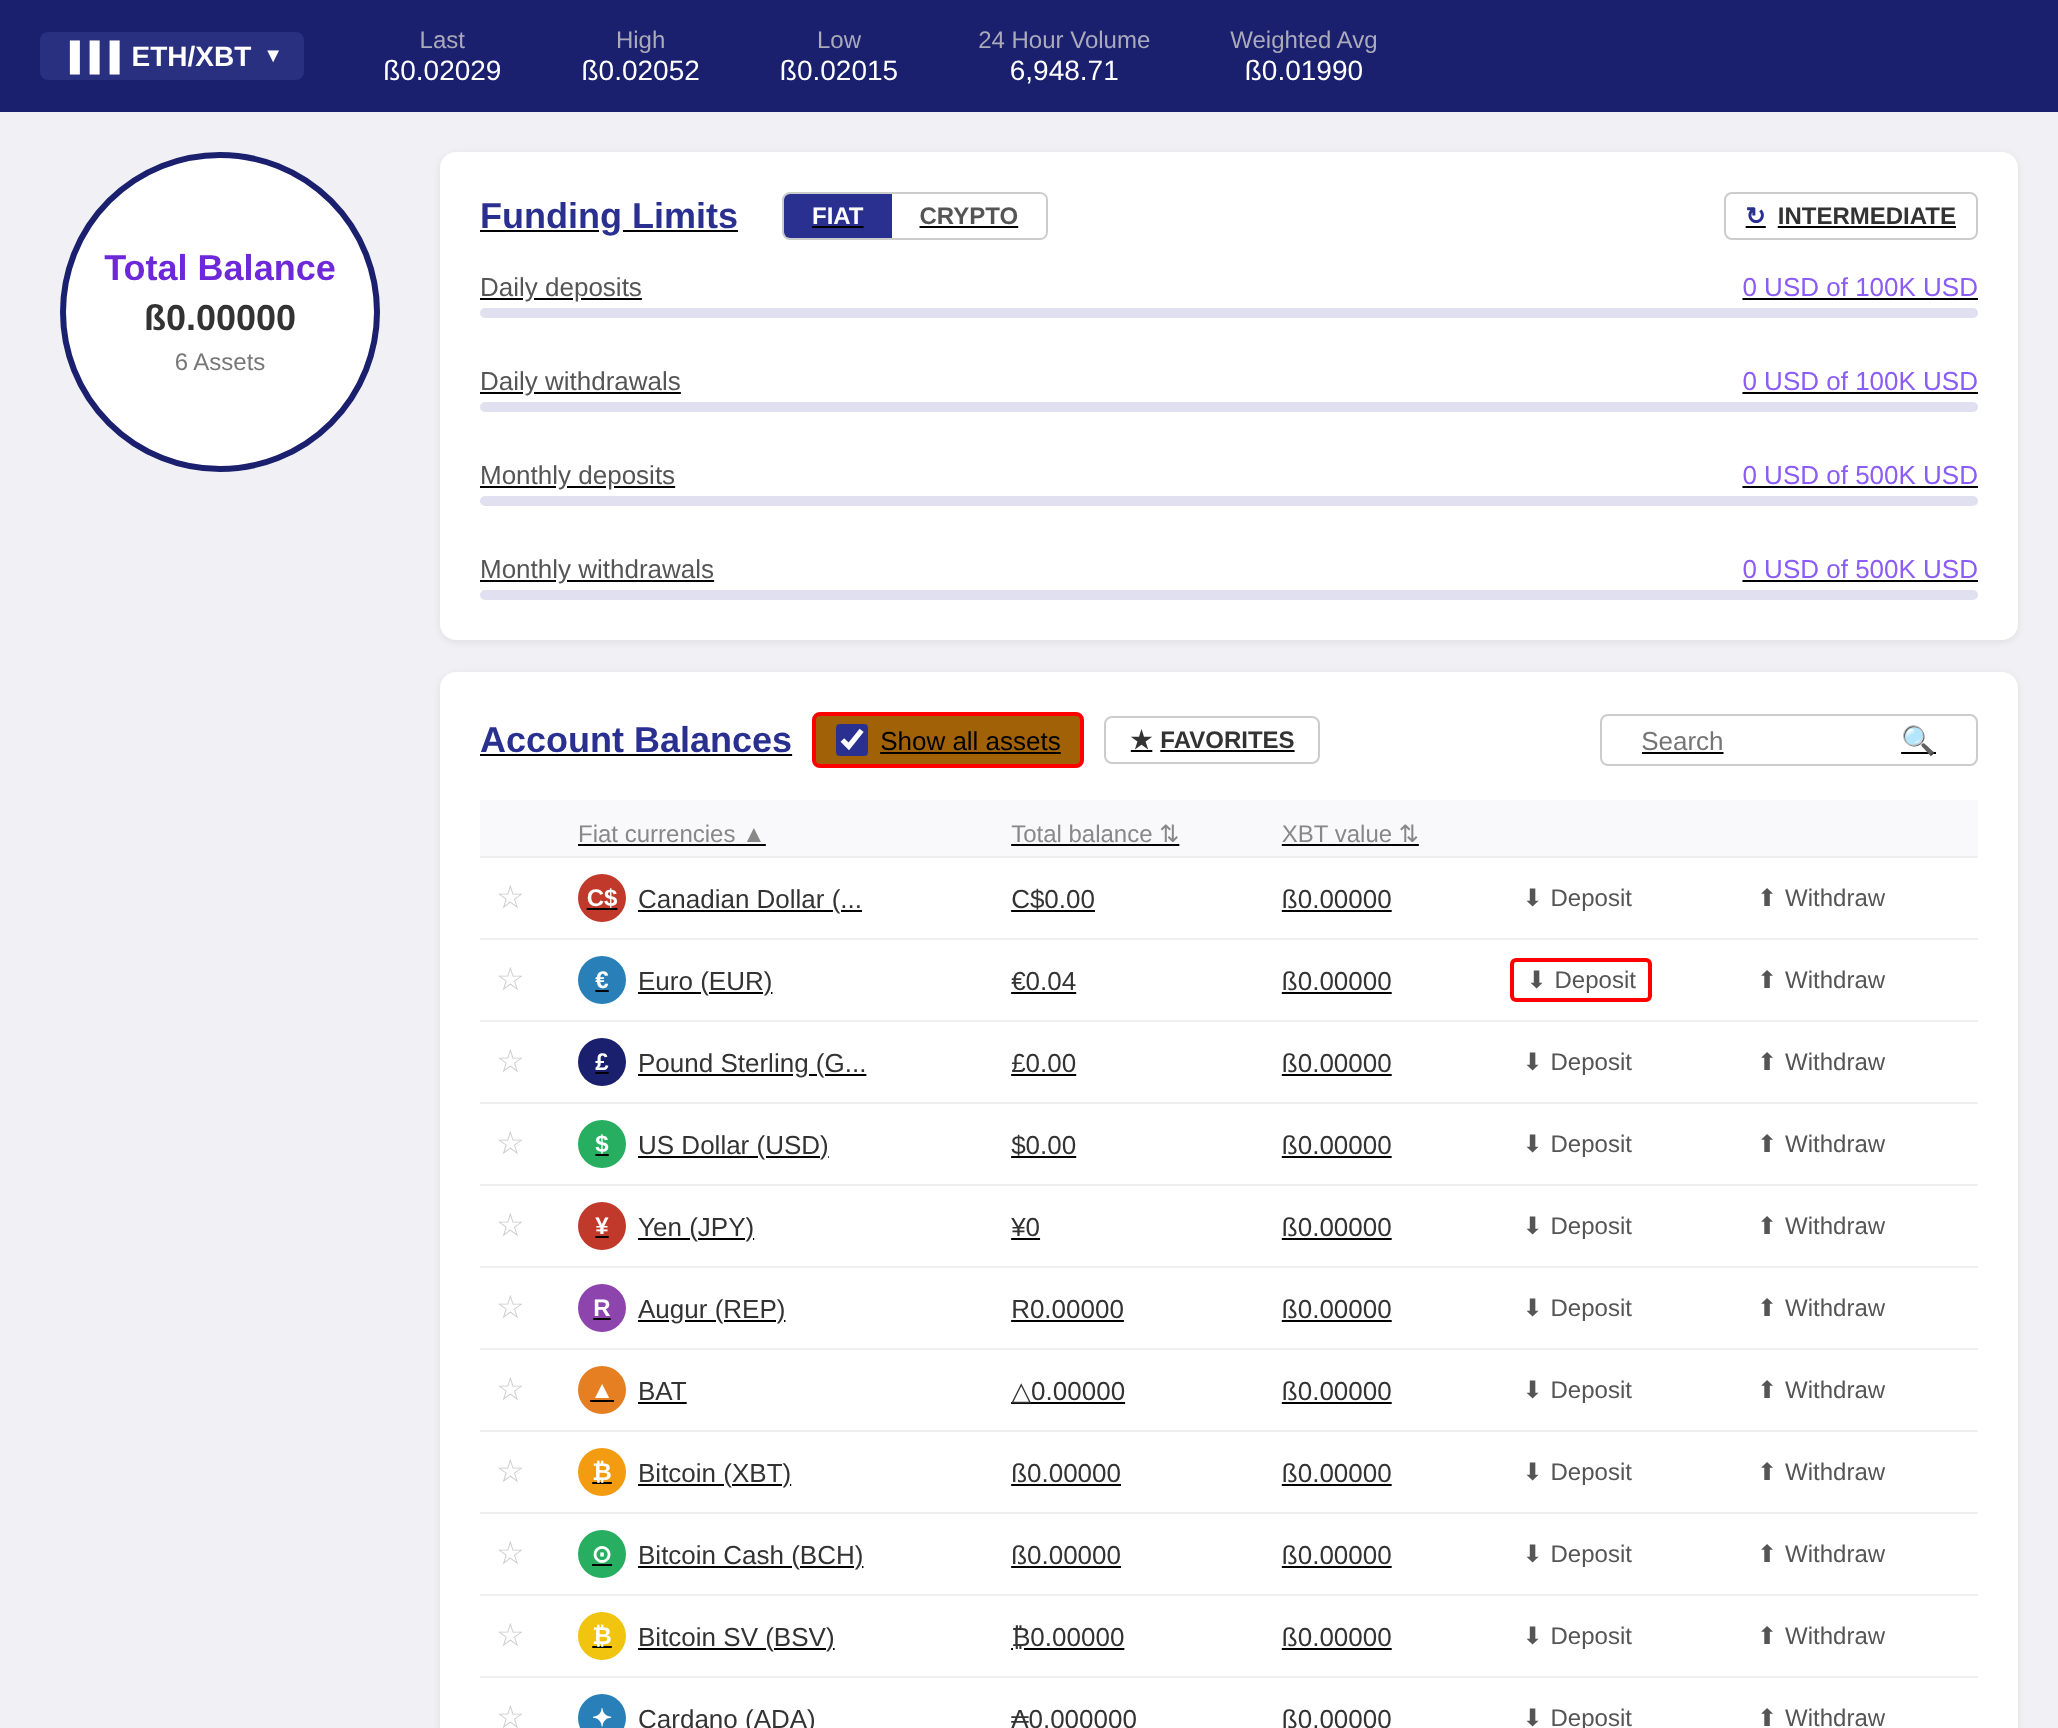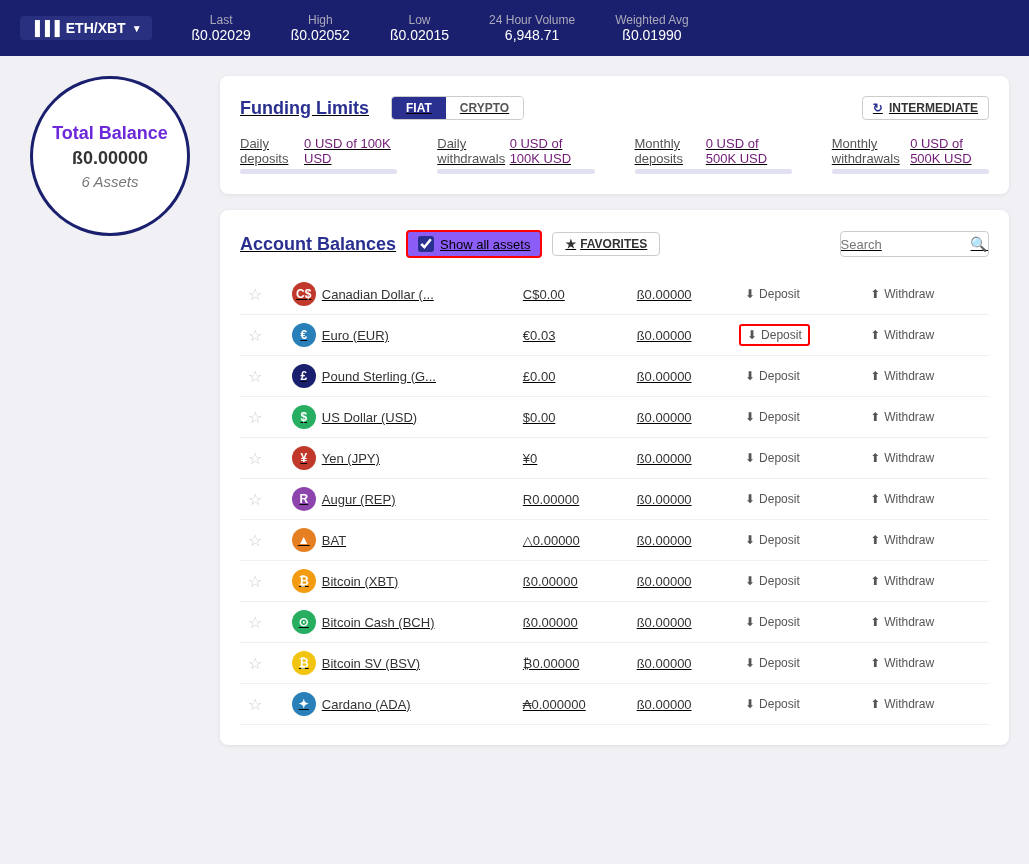--- a/index.html
+++ b/index.html
@@ -72,23 +72,22 @@
       text-align: right;
     }
     .balance-circle .amount {
       color: #333;
       font-size: 18px;
       font-weight: bold;
       margin-top: 4px;
     }
     .balance-circle .assets {
       color: #777;
-      font-size: 15px;
+      font-size: 12px;
       margin-top: 4px;
-      font-style: italic;
     }
 
     
     .right-panel {
       flex: 1;
       display: flex;
       flex-direction: column;
       gap: 16px;
       text-decoration: underline;
     }
@@ -146,34 +145,34 @@
       font-weight: bold;
       color: #333;
       background: white;
       cursor: pointer;
       gap: 6px;
     }
     .intermediate-btn .refresh-icon { color: #2a3090; }
 
     .funding-grid {
       display: grid;
-      grid-template-columns: 1fr 1fr 1fr 1fr;
+      grid-template-columns: 1fr;
       gap: 24px 40px;
     }
     .funding-row {
       display: flex;
       flex-direction: column;
     }
     .funding-row-header {
       display: flex;
       justify-content: space-between;
       margin-bottom: 3px;
     }
     .funding-row-label { color: #555; font-size: 13px; }
-    .funding-row-value { color: #701a75; font-size: 13px; }
+    .funding-row-value { color: #8b5cf6; font-size: 13px; }
     .progress-bar {
       height: 5px;
       background: #e0e0f0;
       border-radius: 3px;
     }
     .progress-fill {
       height: 100%;
       background: #2a3090;
       border-radius: 3px;
       width: 0%;
@@ -192,21 +191,21 @@
       font-weight: bold;
       font-size: 18px;
     }
     .show-all-assets {
       display: flex;
       align-items: center;
       gap: 6px;
       border: 2px solid red;
       border-radius: 4px;
       padding: 4px 10px;
-      background: #8b5cf6;
+      background: #a16207;
       cursor: pointer;
       font-size: 13px;
     }
     .show-all-checkbox {
       width: 16px;
       height: 16px;
       accent-color: #2a3090;
     }
     .favorites-btn {
       display: flex;
@@ -219,21 +218,21 @@
       cursor: pointer;
       font-size: 12px;
       font-weight: bold;
       color: #333;
     }
     .search-box {
       display: flex;
       align-items: center;
       border: 1px solid #ccc;
       border-radius: 4px;
-      padding: 4px 0;
+      padding: 4px 20px;
       background: white;
       margin-left: auto;
     }
     .search-box input {
       border: none;
       outline: none;
       font-size: 13px;
       width: 130px;
       background: transparent;
     }
@@ -403,20 +402,27 @@
           <span>FAVORITES</span>
         </button>
         <div class="search-box">
           <input type="text" placeholder="Search" style="">
           <span>🔍</span>
         </div>
       </div>
 
       <table class="assets-table" id="assets-table-container">
         <tbody id="assets-tbody">
+            <tr class="section-header">
+              <td></td>
+  <td>Fiat currencies ▲</td>
+  <td>Total balance ⇅</td>
+  <td>XBT value ⇅</td>
+  <td colspan="2"></td>
+            </tr>
             <tr>
     <td><button class="star-btn">☆</button></td>
     <td>
       <span class="col-name">
         <span class="coin-icon" style="background:#c0392b">C$</span>
         Canadian Dollar (...
       </span>
     </td>
     <td>C$0.00</td>
     <td>ß0.00000</td>
@@ -424,21 +430,21 @@
     <td><span class="action-btn"><span>⬆</span> Withdraw</span></td>
             </tr>
             <tr>
     <td><button class="star-btn">☆</button></td>
     <td>
       <span class="col-name">
         <span class="coin-icon" style="background:#2980b9">€</span>
         Euro (EUR)
       </span>
     </td>
-    <td>€0.03</td>
+    <td>€0.04</td>
     <td>ß0.00000</td>
     <td><span class="action-btn deposit-highlight"><span>⬇</span> Deposit</span></td>
     <td><span class="action-btn"><span>⬆</span> Withdraw</span></td>
             </tr>
             <tr>
     <td><button class="star-btn">☆</button></td>
     <td>
       <span class="col-name">
         <span class="coin-icon" style="background:#1a1f6e">£</span>
         Pound Sterling (G...

